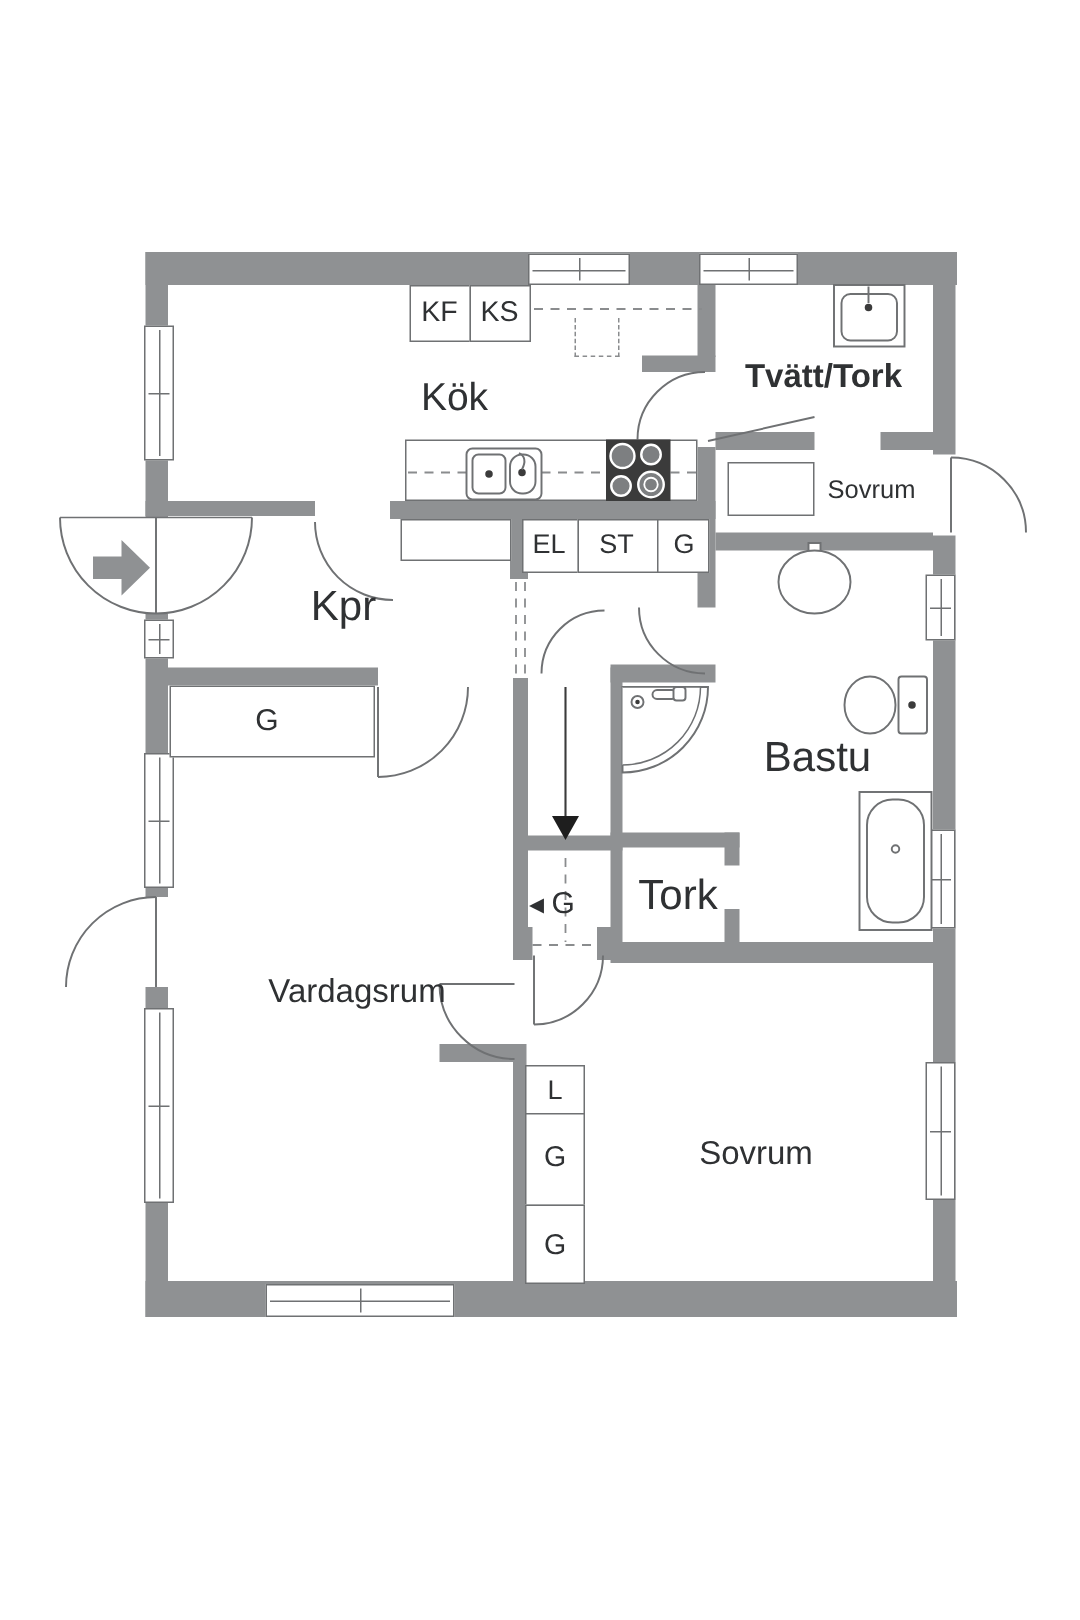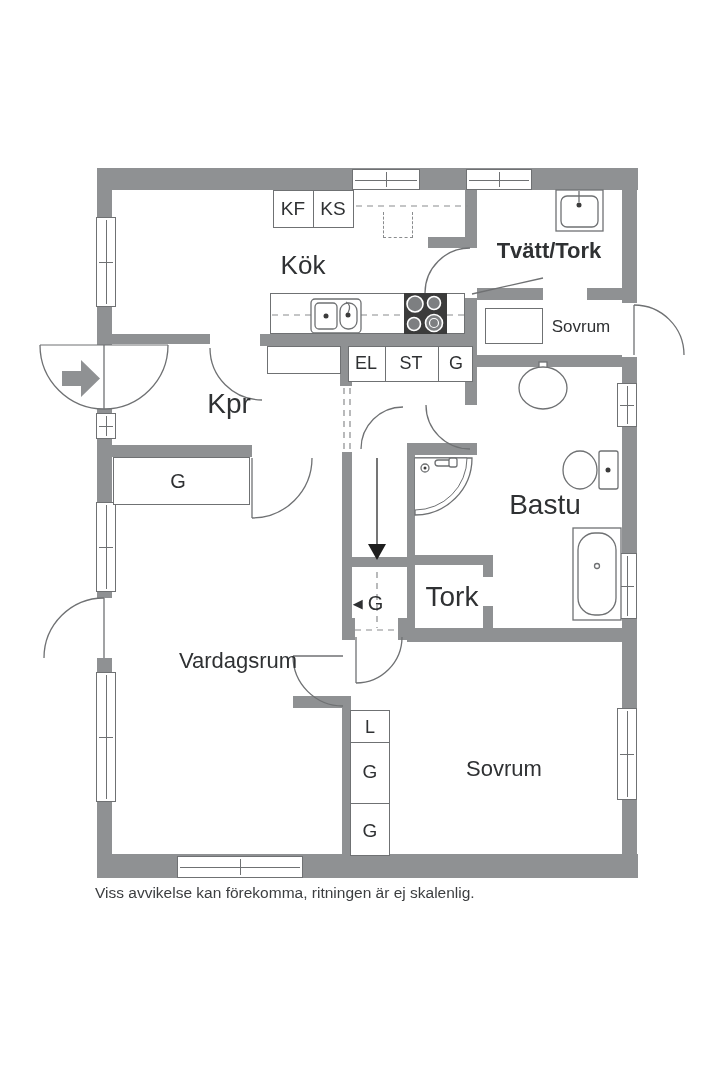--- a/index.html
+++ b/index.html
@@ -200,15 +200,14 @@
   <div class="lab small-lab" style="left:456px;top:363px;">G</div>
   <div class="lab" style="left:178px;top:481px;font-size:20px;">G</div>
   <div class="lab gflex" style="left:368px;top:603px;font-size:20px;">
     <span class="tri">◀</span>
       <span>G</span>
   </div>
   <div class="lab small-lab" style="left:370px;top:727px;">L</div>
   <div class="lab small-lab" style="left:370px;top:772px;font-size:19px;">G</div>
   <div class="lab small-lab" style="left:370px;top:831px;font-size:19px;">G</div>
 
-  <div id="disclaimer">Viss avvikelse kan förekomma, ritningen är ej skalenlig.</div>
 
 </div>
 
 </body></html>

